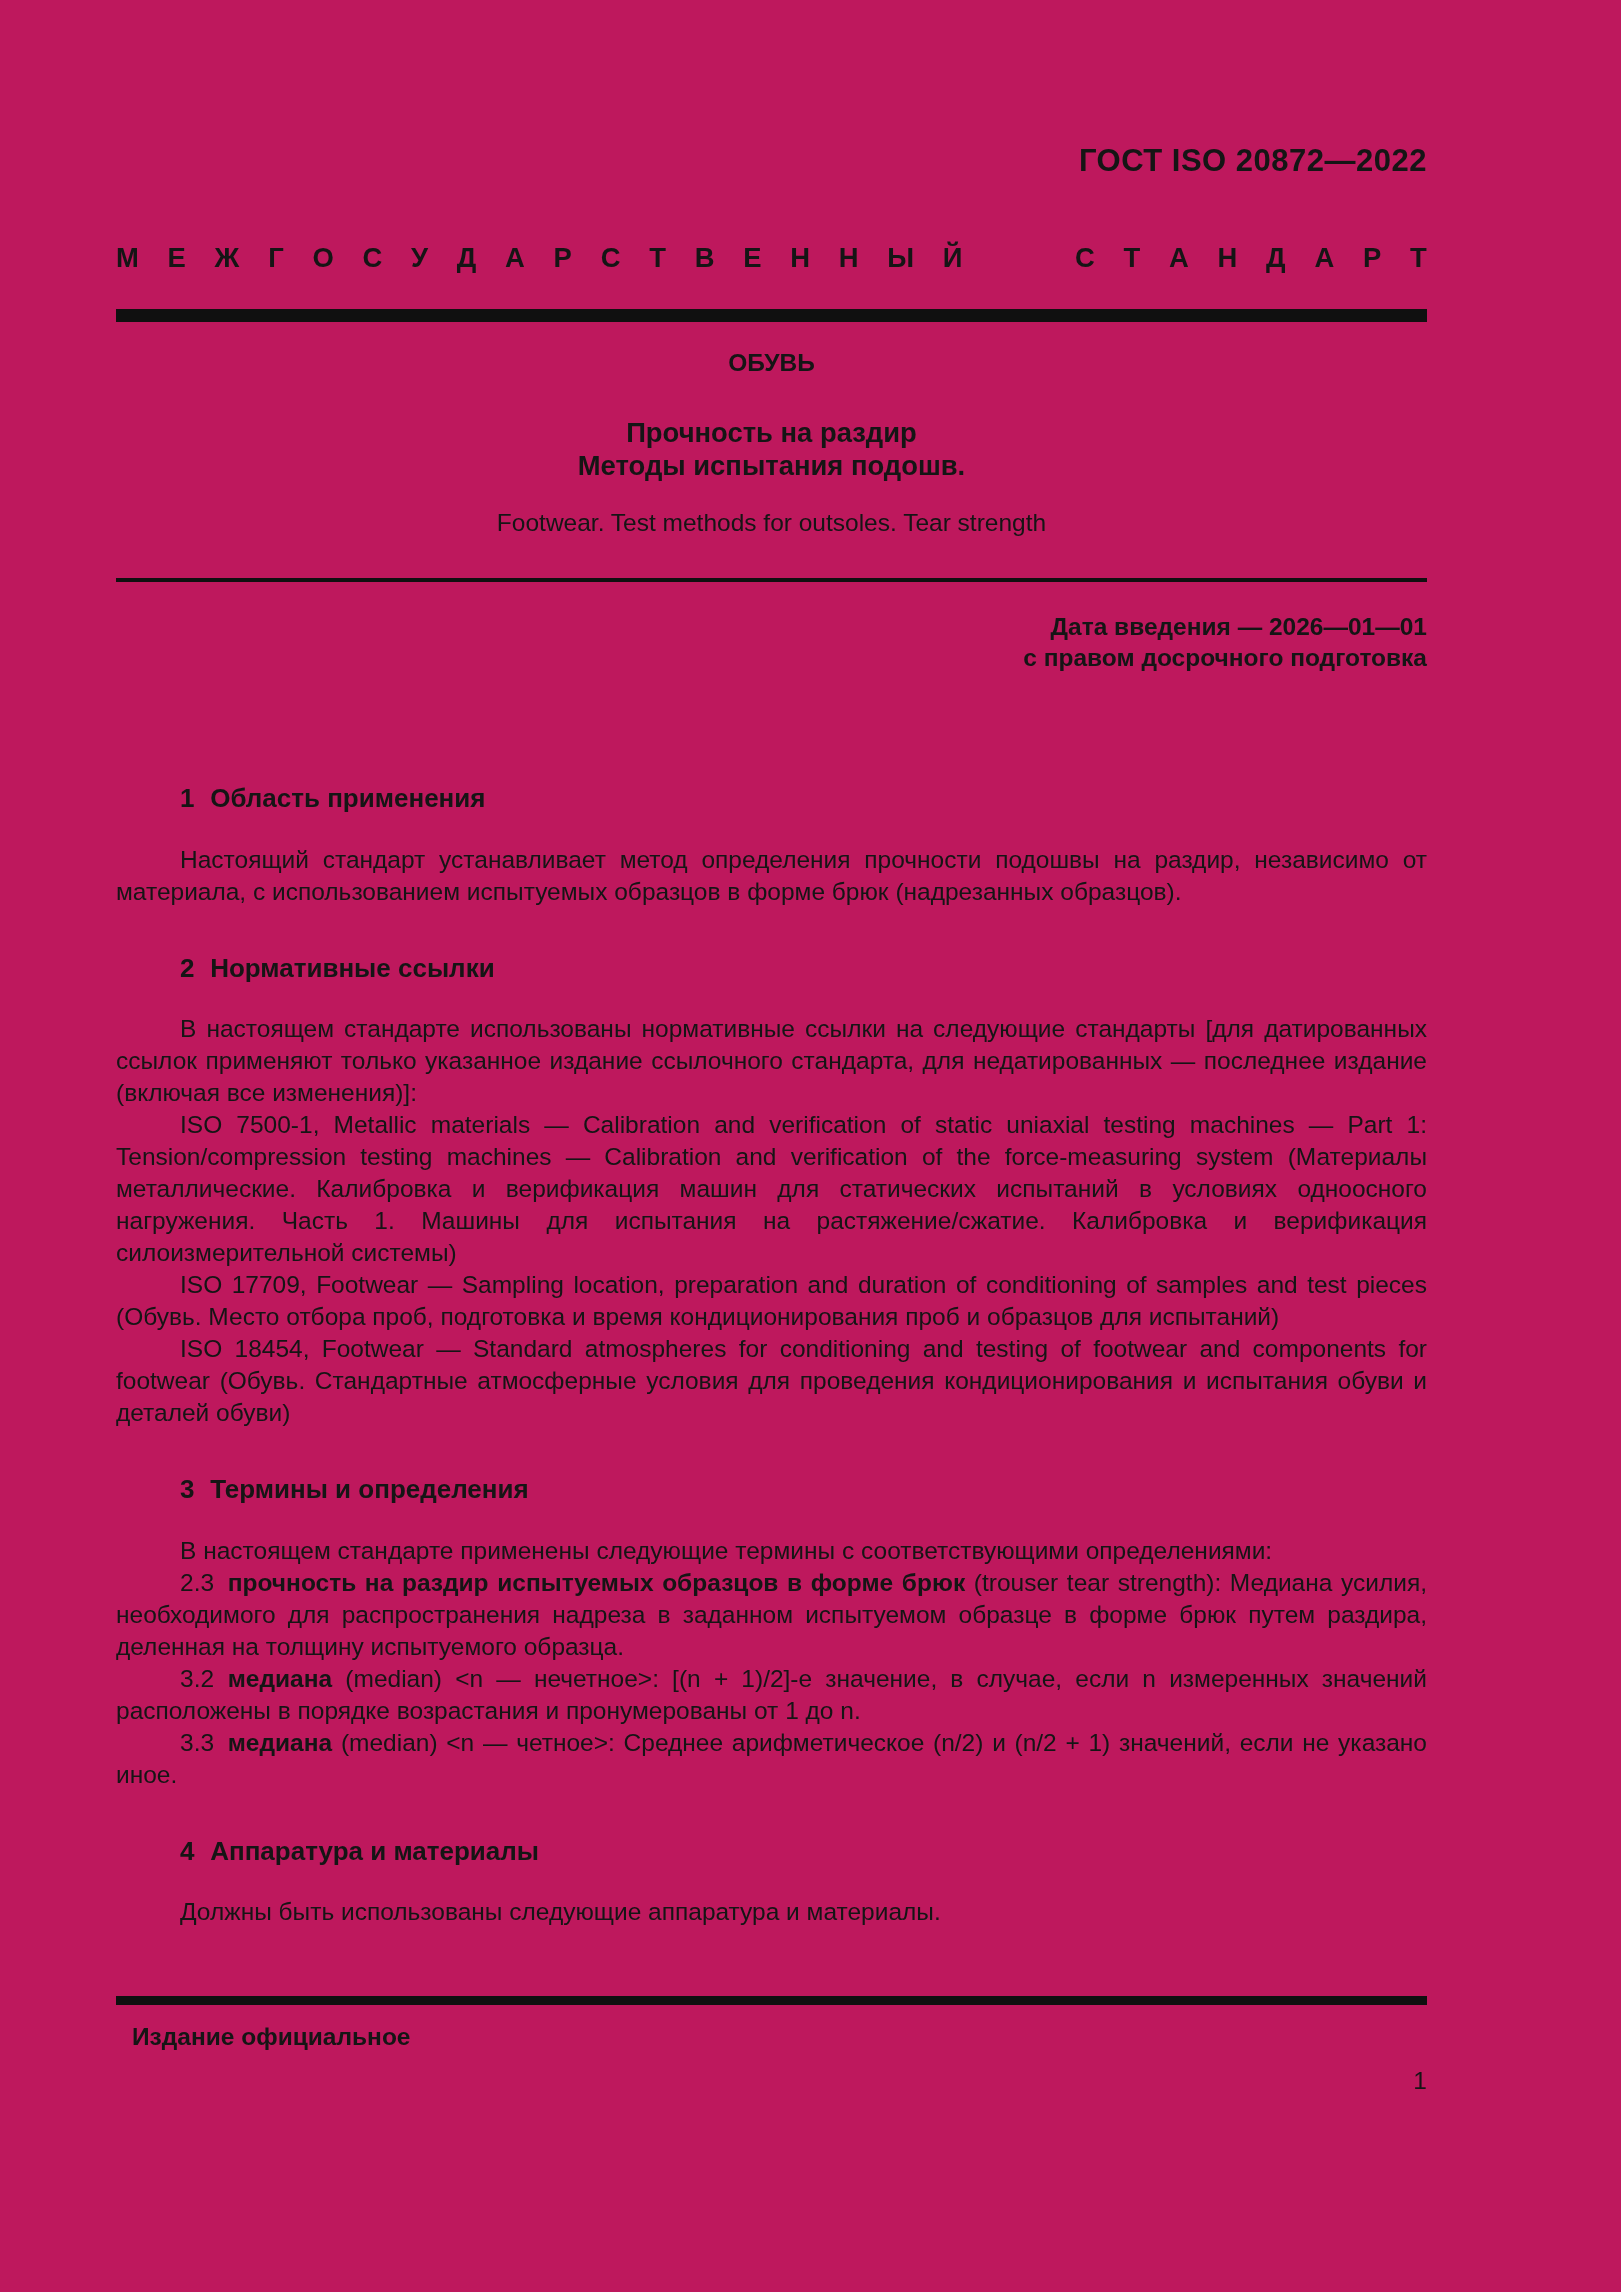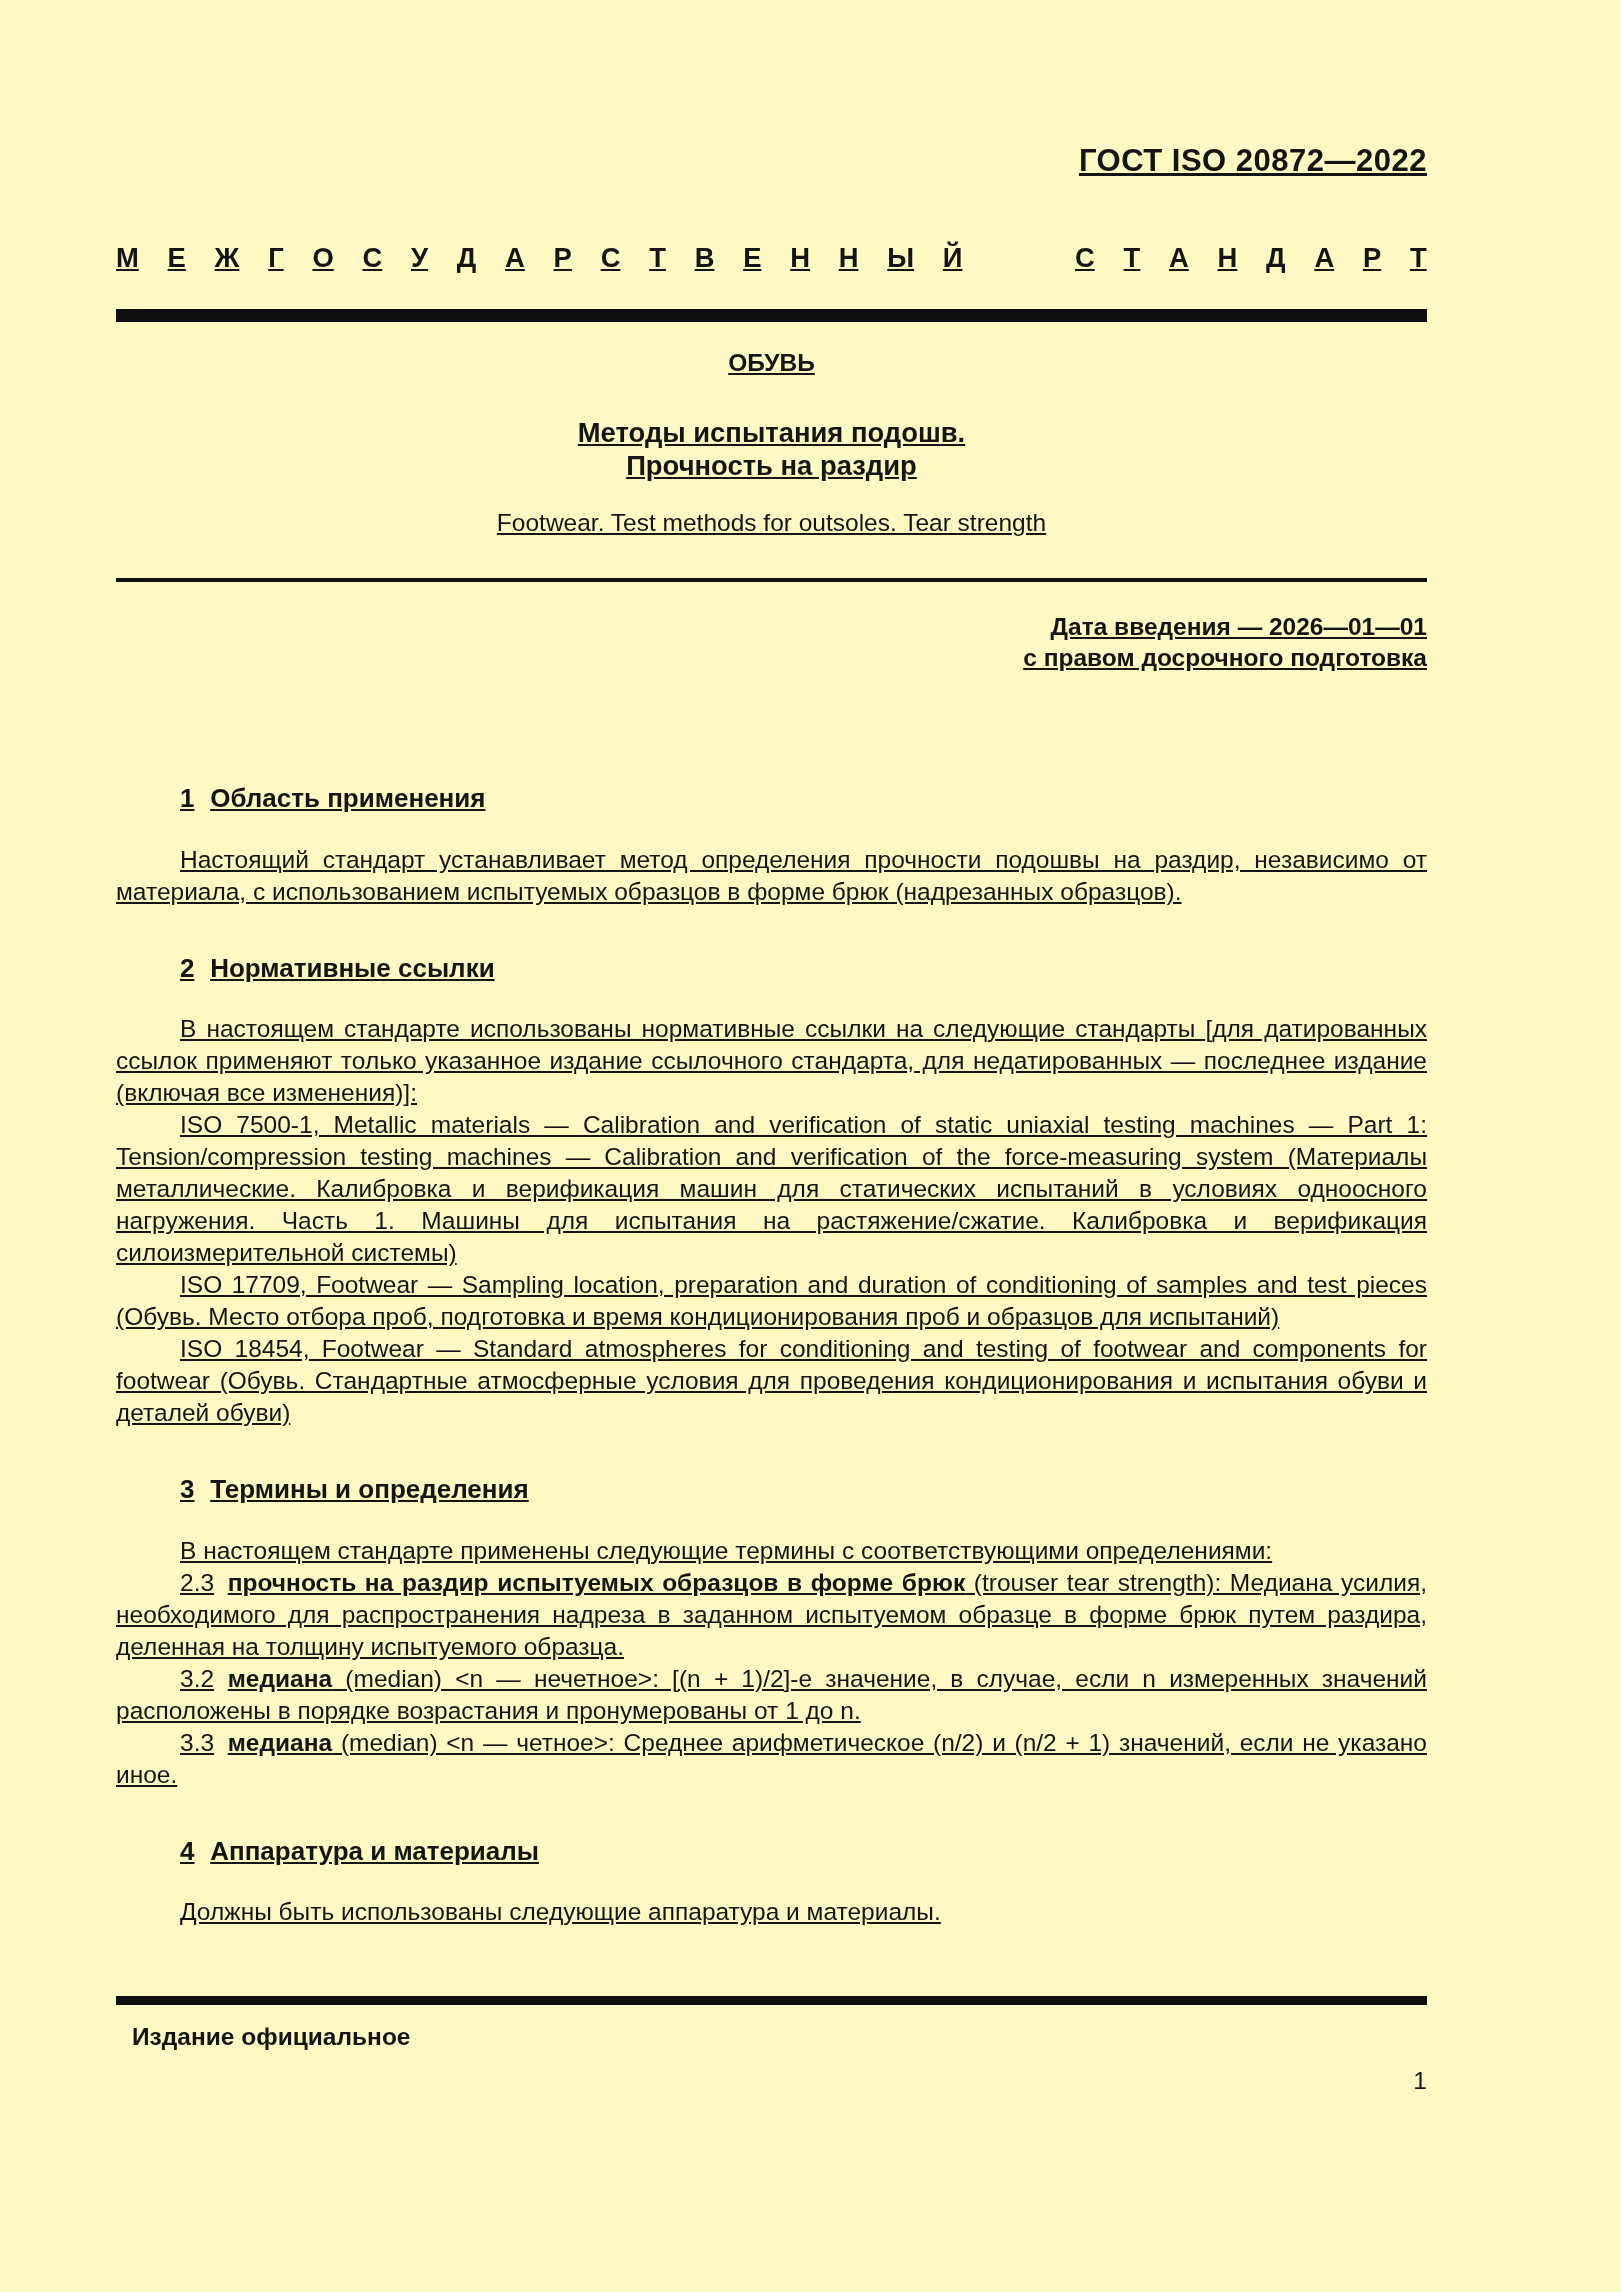--- a/index.html
+++ b/index.html
@@ -5,27 +5,26 @@
   html, body {
     margin: 0;
     padding: 0;
     background: #e8e8e8;
   }
   .page {
     position: relative;
     width: 1621px;
     height: 2293px;
     margin: 0 auto;
-    background: #fef9c3;
+    background: #be185d;
     color: #151515;
     font-family: "Liberation Sans", "DejaVu Sans", sans-serif;
     box-sizing: border-box;
     padding: 143px 194px 0 116px;
     overflow: hidden;
-    text-decoration: underline;
   }
 
   
   .doc-code {
     text-align: right;
     font-size: 31px;
     font-weight: bold;
     line-height: 36px;
     letter-spacing: 0.5px;
   }
@@ -160,22 +159,22 @@
       <span>А</span>
       <span>Р</span>
       <span>Т</span>
     </div>
 
   <div class="header-rule"></div>
 
   <div class="title-block">
     <div class="title-subject">ОБУВЬ</div>
     <div class="title-ru">
+      <div>Прочность на раздир</div>
       <div>Методы испытания подошв.</div>
-      <div>Прочность на раздир</div>
     </div>
     <div class="title-en">Footwear. Test methods for outsoles. Tear strength</div>
     <div class="title-rule"></div>
   </div>
 
   <div class="effective">
     <div>Дата введения — 2026—01—01</div>
     <div>с правом досрочного подготовка</div>
   </div>
 

